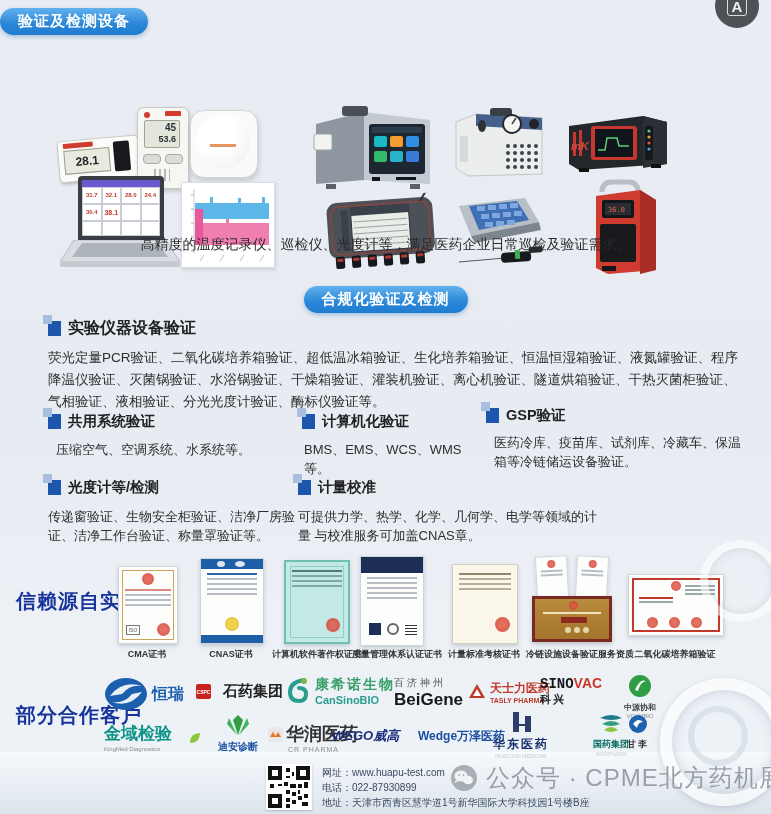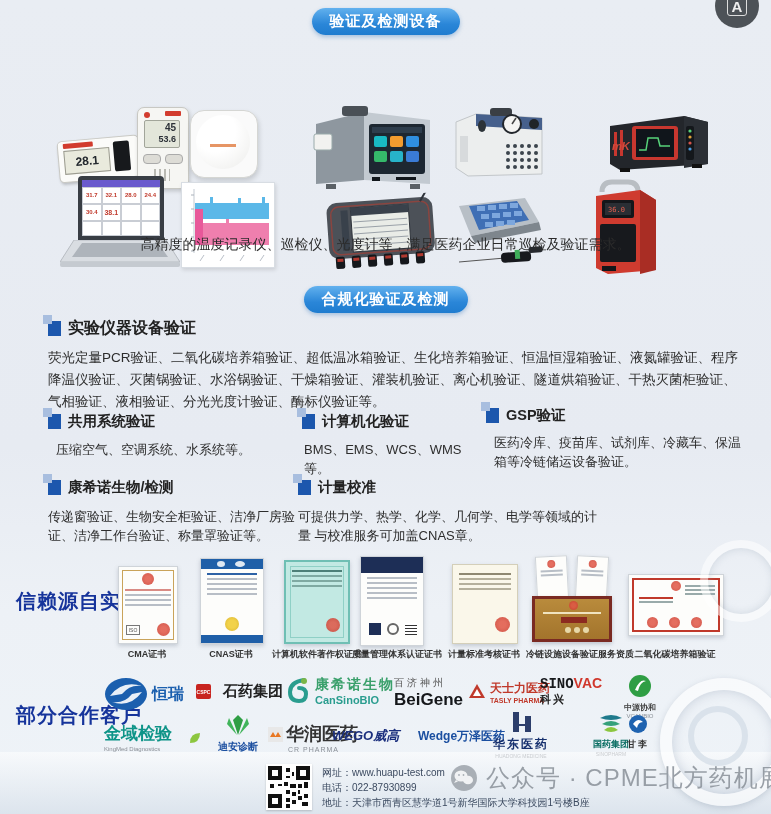--- a/index.html
+++ b/index.html
@@ -33,21 +33,21 @@
   
   .contact-line{font-size:10px;color:#3c4a60;line-height:15px;white-space:nowrap;}
   .watermark{display:flex;align-items:center;gap:8px;color:#8f969e;font-size:24px;letter-spacing:1px;opacity:.9;white-space:nowrap;}
   .ring{border-radius:50%;position:absolute;}
 </style>
 </head>
 <body>
 
 <div class="poster">
 
-  <div class="abs" style="left:0;right:0;top:8px;text-align:center;">
+  <div class="abs" style="left:0;right:0;top:8px;text-align:left;">
     <span class="pill">验证及检测设备</span>
   </div>
 
   <div class="abs corner-logo" style="left:715px;top:-16px;">
     <span>A</span>
   </div>
 
   <div class="abs" style="left:0;top:50px;width:771px;height:180px;">
 
     <div class="abs" style="left:58px;top:88px;width:80px;height:40px;transform:rotate(-5deg);">
@@ -125,21 +125,21 @@
           <circle cx="58" cy="61" r="2"></circle>
             <circle cx="65" cy="61" r="2"></circle>
             <circle cx="72" cy="61" r="2"></circle>
             <circle cx="79" cy="61" r="2"></circle>
             <circle cx="86" cy="61" r="2"></circle>
         </g>
         <rect x="10" y="30" width="8" height="26" fill="#d7dadc"></rect>
       </svg>
     </div>
 
-    <div class="abs" style="left:606px;top:62px;width:106px;height:62px;text-align:right;">
+    <div class="abs" style="left:565px;top:62px;width:106px;height:62px;text-align:right;">
       <svg width="106" height="62" viewBox="0 0 106 62">
         <polygon points="4,14 78,4 102,10 102,52 14,58 4,52" fill="#23262b"></polygon>
         <polygon points="78,4 102,10 102,52 78,56" fill="#2b2f35"></polygon>
         <rect x="26" y="14" width="46" height="34" rx="3" fill="#c8372f"></rect>
         <rect x="30" y="17" width="38" height="28" fill="#10151b"></rect>
         <polyline points="33,38 40,38 42,26 52,26 54,34 64,34" fill="none" stroke="#57d27a" stroke-width="1.5"></polyline>
         <rect x="80" y="14" width="8" height="34" rx="2" fill="#14171b"></rect>
         <circle cx="84" cy="19" r="1.6" fill="#57d27a"></circle>
           <circle cx="84" cy="25" r="1.6" fill="#e0a23a"></circle>
         <circle cx="84" cy="31" r="1.6" fill="#d5554a"></circle>
@@ -309,21 +309,21 @@
     <div class="sec-title" style="font-size:14.5px;">
       <span class="bullet"></span>
       <span>计算机化验证</span>
     </div>
     <div class="body-text" style="margin-top:9px;font-size:13px;line-height:19px;padding-left:2px;">BMS、EMS、WCS、WMS等。</div>
   </div>
 
   <div class="abs" style="left:48px;top:478px;width:252px;">
     <div class="sec-title" style="font-size:14.5px;">
       <span class="bullet"></span>
-      <span>康希诺生物/检测</span>
+      <span>光度计等/检测</span>
     </div>
     <div class="body-text" style="margin-top:10px;font-size:13px;line-height:19px;">传递窗验证、生物安全柜验证、洁净厂房验证、洁净工作台验证、称量罩验证等。</div>
   </div>
 
   <div class="abs" style="left:298px;top:478px;width:305px;">
     <div class="sec-title" style="font-size:14.5px;">
       <span class="bullet"></span>
       <span>计量校准</span>
     </div>
     <div class="body-text" style="margin-top:10px;font-size:13px;line-height:19px;">可提供力学、热学、化学、几何学、电学等领域的计量 与校准服务可加盖CNAS章。</div>

